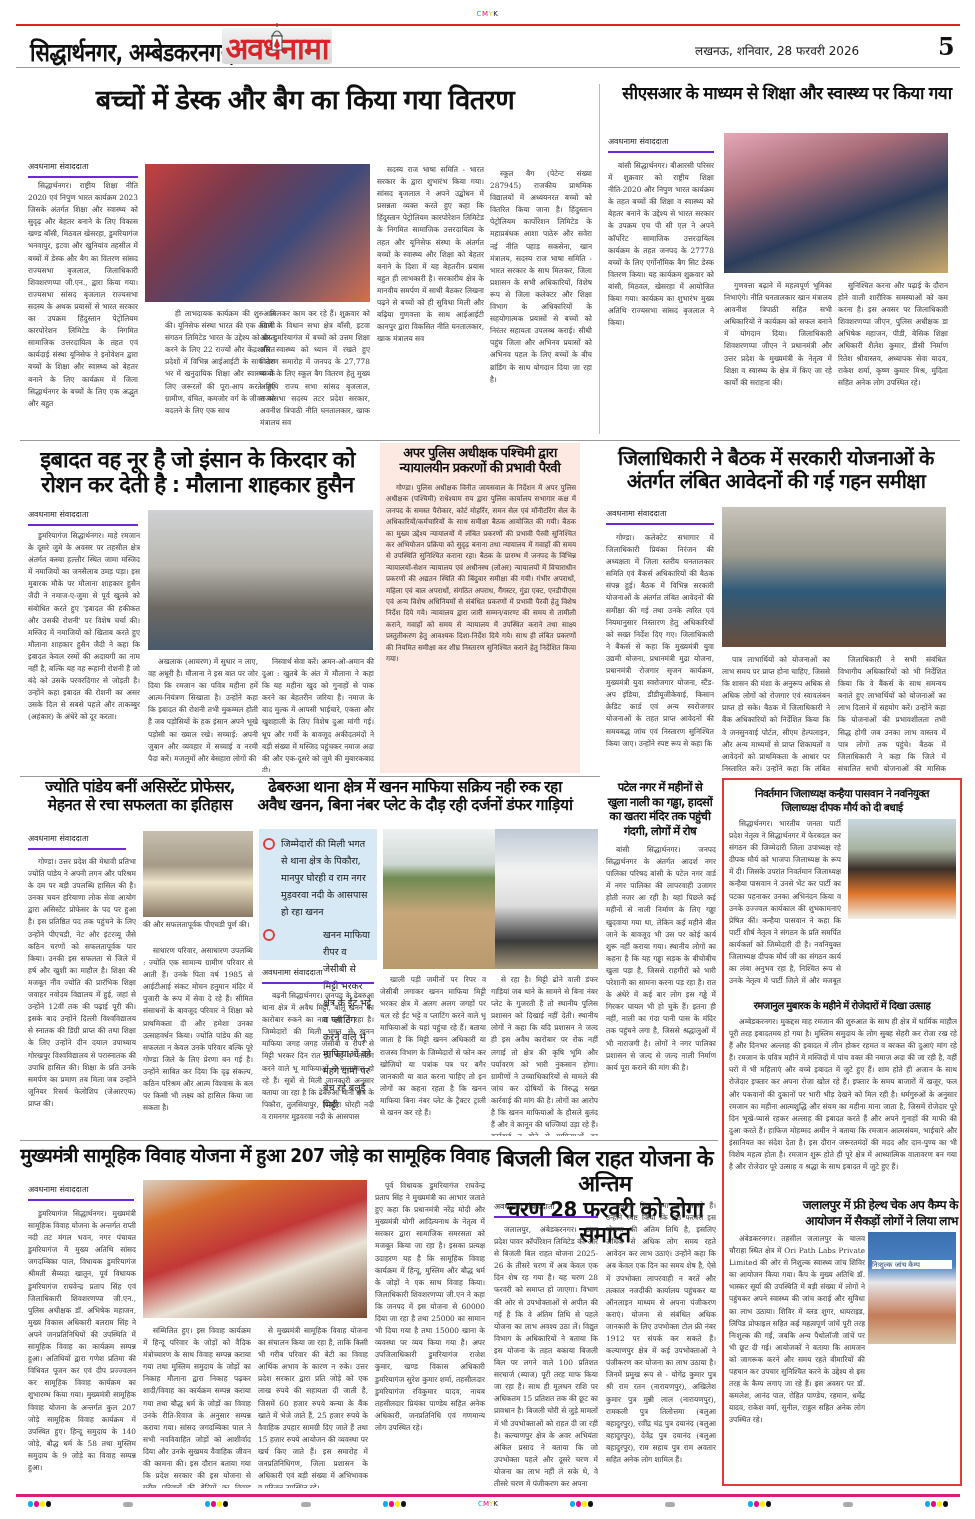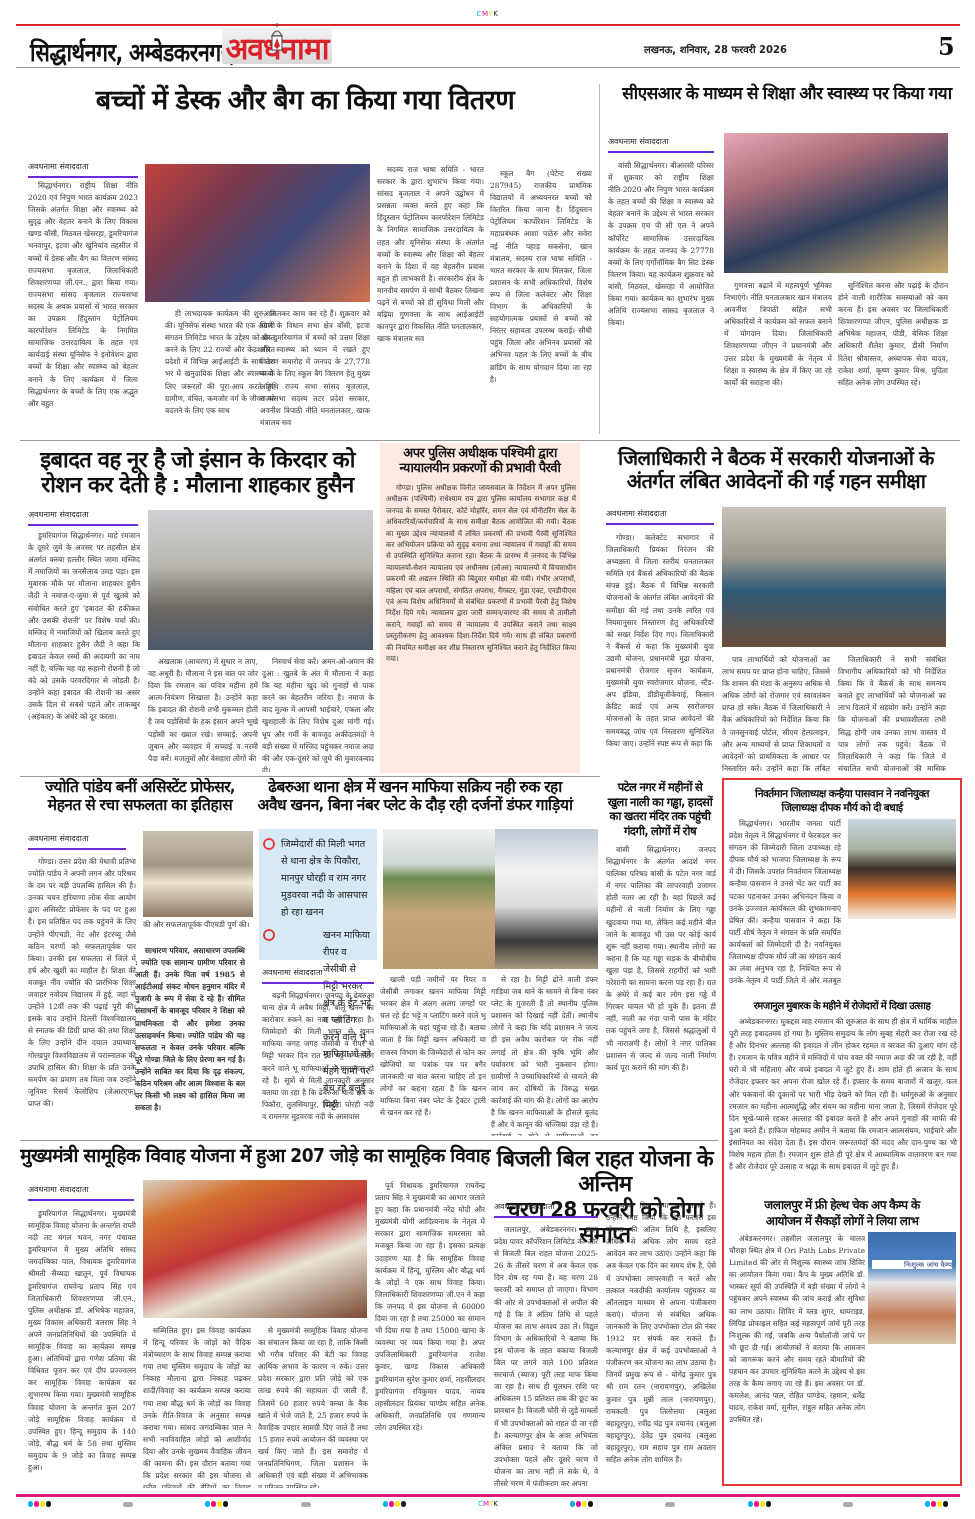--- a/index.html
+++ b/index.html
@@ -8,21 +8,21 @@
   .abs { position: absolute; }
   .cmyk-top { left: 0; top: 10px; width: 975px; text-align: center; font-family: "DejaVu Sans", sans-serif; font-size: 7px; color: #888; letter-spacing: 0.5px; }
   .cmyk-top .c { color: #00aeef; } .cmyk-top .m { color: #ec008c; } .cmyk-top .y { color: #e8d400; } .cmyk-top .k { color: #111; }
 
   
   .mast-rule { left: 16px; width: 944px; height: 2px; background: #d9252a; }
   .mast-rule.gray { height: 1px; background: #999; }
   .region { left: 30px; top: 34px; font-family: "DejaVu Sans Condensed","DejaVu Sans", sans-serif; font-weight: bold; font-size: 25px; color: #111; letter-spacing: -0.5px; transform: scaleX(0.85); transform-origin: left; white-space: nowrap; }
   .logo-box { left: 222px; top: 28px; width: 110px; height: 36px; background: linear-gradient(#f2f2f2,#d8d8d8); border-radius: 3px; }
   .logo { left: 222px; top: 27px; width: 110px; text-align: center; font-family: "DejaVu Sans", sans-serif; font-weight: bold; font-size: 30px; color: #d9252a; letter-spacing: -1px; white-space: nowrap; }
-  .dateline { left: 644px; top: 42px; font-family: "DejaVu Sans", sans-serif; font-size: 10px; color: #222; font-weight: bold; }
+  .dateline { left: 695px; top: 42px; font-family: "DejaVu Sans", sans-serif; font-size: 12px; color: #222; }
   .pageno { left: 938px; top: 32px; font-family: "DejaVu Serif", serif; font-weight: bold; font-size: 24px; color: #111; }
 
   .headline { font-family: "DejaVu Sans Condensed","DejaVu Sans", sans-serif; font-weight: bold; color: #111; text-align: center; line-height: 1.15; letter-spacing: -0.5px; }
   .byline { font-family: "DejaVu Sans", sans-serif; font-size: 8px; color: #222; padding-bottom: 5px; border-bottom: 2px solid #6d28d9; }
   .col { font-size: 7.4px; line-height: 12.1px; text-align: justify; color: #333; overflow: hidden; }
   .col p { text-indent: 10px; }
   .photo { background: #8a8a80; overflow: hidden; }
   .divider-v { width: 1px; background: #bbb; }
   .divider-h { height: 1px; background: #999; }
 
@@ -149,21 +149,21 @@
   <div>मेहनत से रचा सफलता का इतिहास</div>
 </div>
 <div class="abs byline" style="left:28px;top:832px;width:98px;">अवधनामा संवाददाता</div>
 <div class="abs col" style="left:28px;top:856px;width:108px;height:280px;">
     <p>गोण्डा। उत्तर प्रदेश की मेधावी प्रतिभा ज्योति पांडेय ने अपनी लगन और परिश्रम के दम पर बड़ी उपलब्धि हासिल की है। उनका चयन हरियाणा लोक सेवा आयोग द्वारा असिस्टेंट प्रोफेसर के पद पर हुआ है। इस प्रतिष्ठित पद तक पहुंचने के लिए उन्होंने पीएचडी, नेट और इंटरव्यू जैसे कठिन चरणों को सफलतापूर्वक पार किया। उनकी इस सफलता से जिले में हर्ष और खुशी का माहौल है। शिक्षा की मजबूत नींव ज्योति की प्रारंभिक शिक्षा जवाहर नवोदय विद्यालय में हुई, जहां से उन्होंने 12वीं तक की पढ़ाई पूरी की। इसके बाद उन्होंने दिल्ली विश्वविद्यालय से स्नातक की डिग्री प्राप्त की तथा शिक्षा के लिए उन्होंने दीन दयाल उपाध्याय गोरखपुर विश्वविद्यालय से परास्नातक की उपाधि हासिल की। शिक्षा के प्रति उनके समर्पण का प्रमाण तब मिला जब उन्होंने जूनियर रिसर्च फेलोशिप (जेआरएफ) प्राप्त की।</p>
   </div>
 <div class="abs photo" style="left:143px;top:831px;width:110px;height:86px;background:linear-gradient(180deg,#c7bfb0 0%,#a59a87 40%,#efe5cc 60%,#8a7a66 100%);"></div>
 <div class="abs col" style="left:143px;top:919px;width:110px;height:26px;">
     <p style="text-indent:0">की और सफलतापूर्वक पीएचडी पूर्ण की।</p>
   </div>
-<div class="abs col" style="left:135px;top:945px;width:110px;height:190px;font-weight:bold;">
+<div class="abs col" style="left:143px;top:945px;width:110px;height:190px;">
     <p>साधारण परिवार, असाधारण उपलब्धि : ज्योति एक सामान्य ग्रामीण परिवार से आती हैं। उनके पिता वर्ष 1985 से आईटीआई संकट मोचन हनुमान मंदिर में पुजारी के रूप में सेवा दे रहे हैं। सीमित संसाधनों के बावजूद परिवार ने शिक्षा को प्राथमिकता दी और हमेशा उनका उत्साहवर्धन किया। ज्योति पांडेय की यह सफलता न केवल उनके परिवार बल्कि पूरे गोण्डा जिले के लिए प्रेरणा बन गई है। उन्होंने साबित कर दिया कि दृढ़ संकल्प, कठिन परिश्रम और आत्म विश्वास के बल पर किसी भी लक्ष्य को हासिल किया जा सकता है।</p>
   </div>
 
 <div class="abs headline" style="left:228px;top:779px;width:374px;font-size:15.5px;">
   <div>ढेबरुआ थाना क्षेत्र में खनन माफिया सक्रिय नही रुक रहा</div>
   <div>अवैध खनन, बिना नंबर प्लेट के दौड़ रही दर्जनों डंफर गाड़ियां</div>
 </div>
 <div class="abs blue-box" style="left:259px;top:829px;width:118px;height:131px;padding:6px 4px;">
   <div class="bullet">
       <span class="ring"></span>
@@ -205,27 +205,27 @@
 <div class="abs col" style="left:729px;top:818px;width:112px;height:168px;">
     <p>सिद्धार्थनगर। भारतीय जनता पार्टी प्रदेश नेतृत्व ने सिद्धार्थनगर में फेरबदल कर संगठन की जिम्मेदारी जिला उपाध्यक्ष रहे दीपक मौर्य को भाजपा जिलाध्यक्ष के रूप में दी। जिसके उपरांत निवर्तमान जिलाध्यक्ष कन्हैया पासवान ने उनसे भेंट कर पार्टी का पटका पहनाकर उनका अभिनंदन किया व उनके उज्ज्वल कार्यकाल की शुभकामनाएं प्रेषित कीं। कन्हैया पासवान ने कहा कि पार्टी शीर्ष नेतृत्व ने संगठन के प्रति समर्पित कार्यकर्ता को जिम्मेदारी दी है। नवनियुक्त जिलाध्यक्ष दीपक मौर्य जी का संगठन कार्य का लंबा अनुभव रहा है, निश्चित रूप से उनके नेतृत्व में पार्टी जिले में और मजबूत होगी। इस अवसर पर जिला मीडिया प्रभारी मंगल निरंजन पाण्डेय, संतोष शुक्ला, फूलचंद्र जायसवाल, मंगल चौरसिया एवं तमाम कार्यकर्ताओं ने भी नवनियुक्त जिलाध्यक्ष दीपक मौर्य को बधाई शुभकामनाएं दीं।</p>
   </div>
 <div class="abs photo" style="left:848px;top:819px;width:108px;height:100px;background:linear-gradient(180deg,#c9d6e0 0%,#a8b3a0 30%,#3a2f2a 50%,#e0762d 75%,#f0efe8 100%);"></div>
 
 <div class="abs headline" style="left:726px;top:1000px;width:232px;font-size:10px;">रमजानुल मुबारक के महीने में रोजेदारों में दिखा उत्साह</div>
 <div class="abs col" style="left:729px;top:1016px;width:228px;height:174px;">
     <p>अम्बेडकरनगर। मुकद्दस माह रमजान की शुरुआत के साथ ही क्षेत्र में धार्मिक माहौल पूरी तरह इबादतमय हो गया है। मुस्लिम समुदाय के लोग सुबह सेहरी कर रोजा रख रहे हैं और दिनभर अल्लाह की इबादत में लीन होकर रहमत व बरकत की दुआएं मांग रहे हैं। रमजान के पवित्र महीने में मस्जिदों में पांच वक्त की नमाज अदा की जा रही है, वहीं घरों में भी महिलाएं और बच्चे इबादत में जुटे हुए हैं। शाम होते ही अजान के साथ रोजेदार इफ्तार कर अपना रोजा खोल रहे हैं। इफ्तार के समय बाजारों में खजूर, फल और पकवानों की दुकानों पर भारी भीड़ देखने को मिल रही है। धर्मगुरुओं के अनुसार रमजान का महीना आत्मशुद्धि और संयम का महीना माना जाता है, जिसमें रोजेदार पूरे दिन भूखे-प्यासे रहकर अल्लाह की इबादत करते हैं और अपने गुनाहों की माफी की दुआ करते हैं। हाफिज मोहम्मद अमीन ने बताया कि रमजान आत्मसंयम, भाईचारे और इंसानियत का संदेश देता है। इस दौरान जरूरतमंदों की मदद और दान-पुण्य का भी विशेष महत्व होता है। रमजान शुरू होते ही पूरे क्षेत्र में आध्यात्मिक वातावरण बन गया है और रोजेदार पूरे उत्साह व श्रद्धा के साथ इबादत में जुटे हुए हैं।</p>
   </div>
 
-<div class="abs headline" style="left:726px;top:1198px;width:232px;font-size:12px;line-height:1.3;">
+<div class="abs headline" style="left:726px;top:1198px;width:232px;font-size:12px;line-height:1.3;text-align:right;">
   <div>जलालपुर में फ्री हेल्थ चेक अप कैम्प के</div>
   <div>आयोजन में सैकड़ों लोगों ने लिया लाभ</div>
 </div>
 <div class="abs col" style="left:729px;top:1233px;width:136px;height:110px;font-family:'DejaVu Sans',sans-serif;font-size:7.2px;"></div>
 <div class="abs photo" style="left:868px;top:1232px;width:88px;height:112px;background:linear-gradient(180deg,#3a6fb0 0%,#4d82c4 30%,#e7e7ea 45%,#c47b58 75%,#d8c3a5 100%);">
-  <div style="position:absolute;left:4px;top:28px;width:80px;font-family:'DejaVu Sans',sans-serif;font-size:7px;color:#1d3b7a;background:#fff;text-align:right;">निःशुल्क जांच कैम्प</div>
+  <div style="position:absolute;left:4px;top:28px;width:80px;font-family:'DejaVu Sans',sans-serif;font-size:7px;color:#1d3b7a;background:#fff;text-align:left;">निःशुल्क जांच कैम्प</div>
 </div>
 <div class="abs col" style="left:729px;top:1233px;width:136px;height:250px;font-size:7.3px;">
     <p>अंबेडकरनगर। तहसील जलालपुर के चालव चौराहा स्थित क्षेत्र में Ori Path Labs Private Limited की ओर से निशुल्क स्वास्थ्य जांच शिविर का आयोजन किया गया। कैंप के मुख्य अतिथि डॉ. भास्कर सूर्या की उपस्थिति में बड़ी संख्या में लोगों ने पहुंचकर अपने स्वास्थ्य की जांच कराई और सुविधा का लाभ उठाया। शिविर में ब्लड शुगर, थायराइड, लिपिड प्रोफाइल सहित कई महत्वपूर्ण जांचें पूरी तरह निःशुल्क की गईं, जबकि अन्य पैथोलॉजी जांचें पर भी छूट दी गई। आयोजकों ने बताया कि आमजन को जागरूक करने और समय रहते बीमारियों की पहचान कर उपचार सुनिश्चित करने के उद्देश्य से इस तरह के कैम्प लगाए जा रहे हैं। इस अवसर पर डॉ. कमलेश, आनंद पाल, रोहित पाण्डेय, रहमान, धर्मेंद्र यादव, राकेश वर्मा, सुनील, राहुल सहित अनेक लोग उपस्थित रहे।</p>
   </div>
 
 <div class="abs divider-h" style="left:20px;top:1140px;width:698px;"></div>
 
 <div class="abs headline" style="left:20px;top:1145px;width:470px;font-size:19px;white-space:nowrap;">मुख्यमंत्री सामूहिक विवाह योजना में हुआ 207 जोड़े का सामूहिक विवाह</div>
 <div class="abs byline" style="left:28px;top:1183px;width:106px;">अवधनामा संवाददाता</div>
 <div class="abs col" style="left:28px;top:1208px;width:108px;height:280px;">

